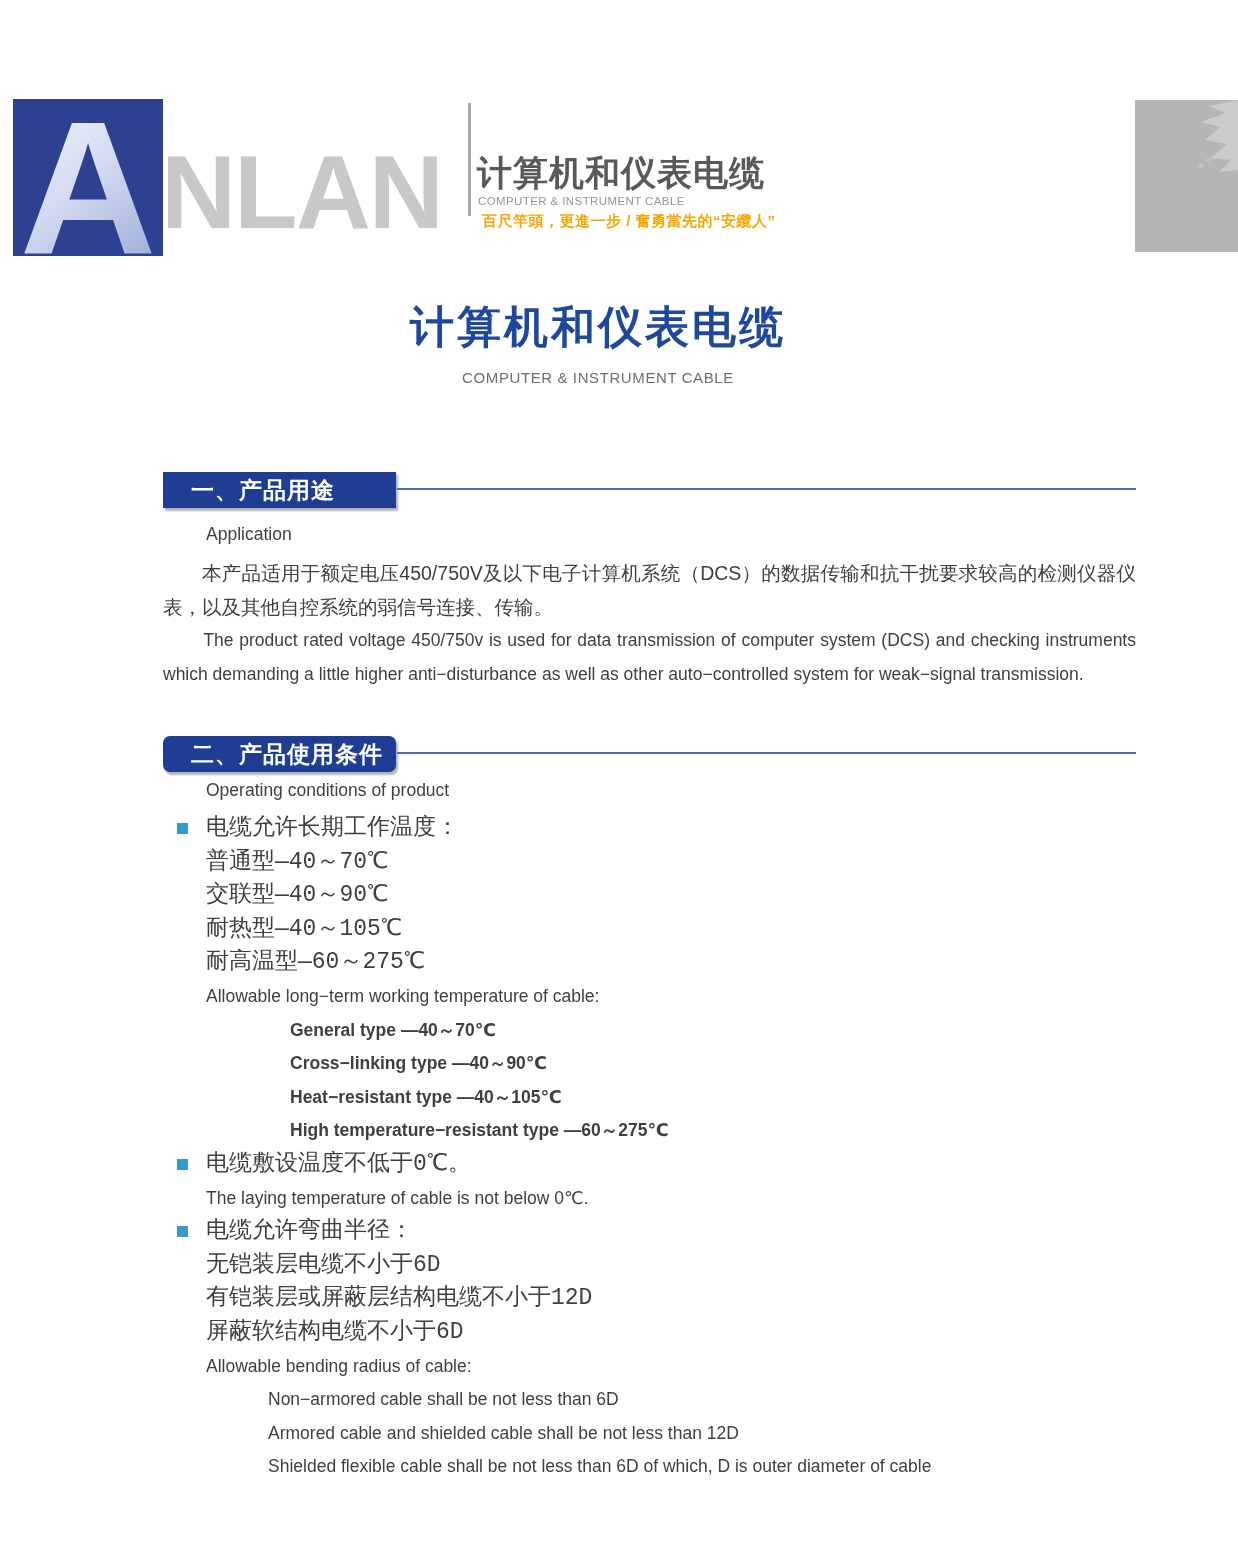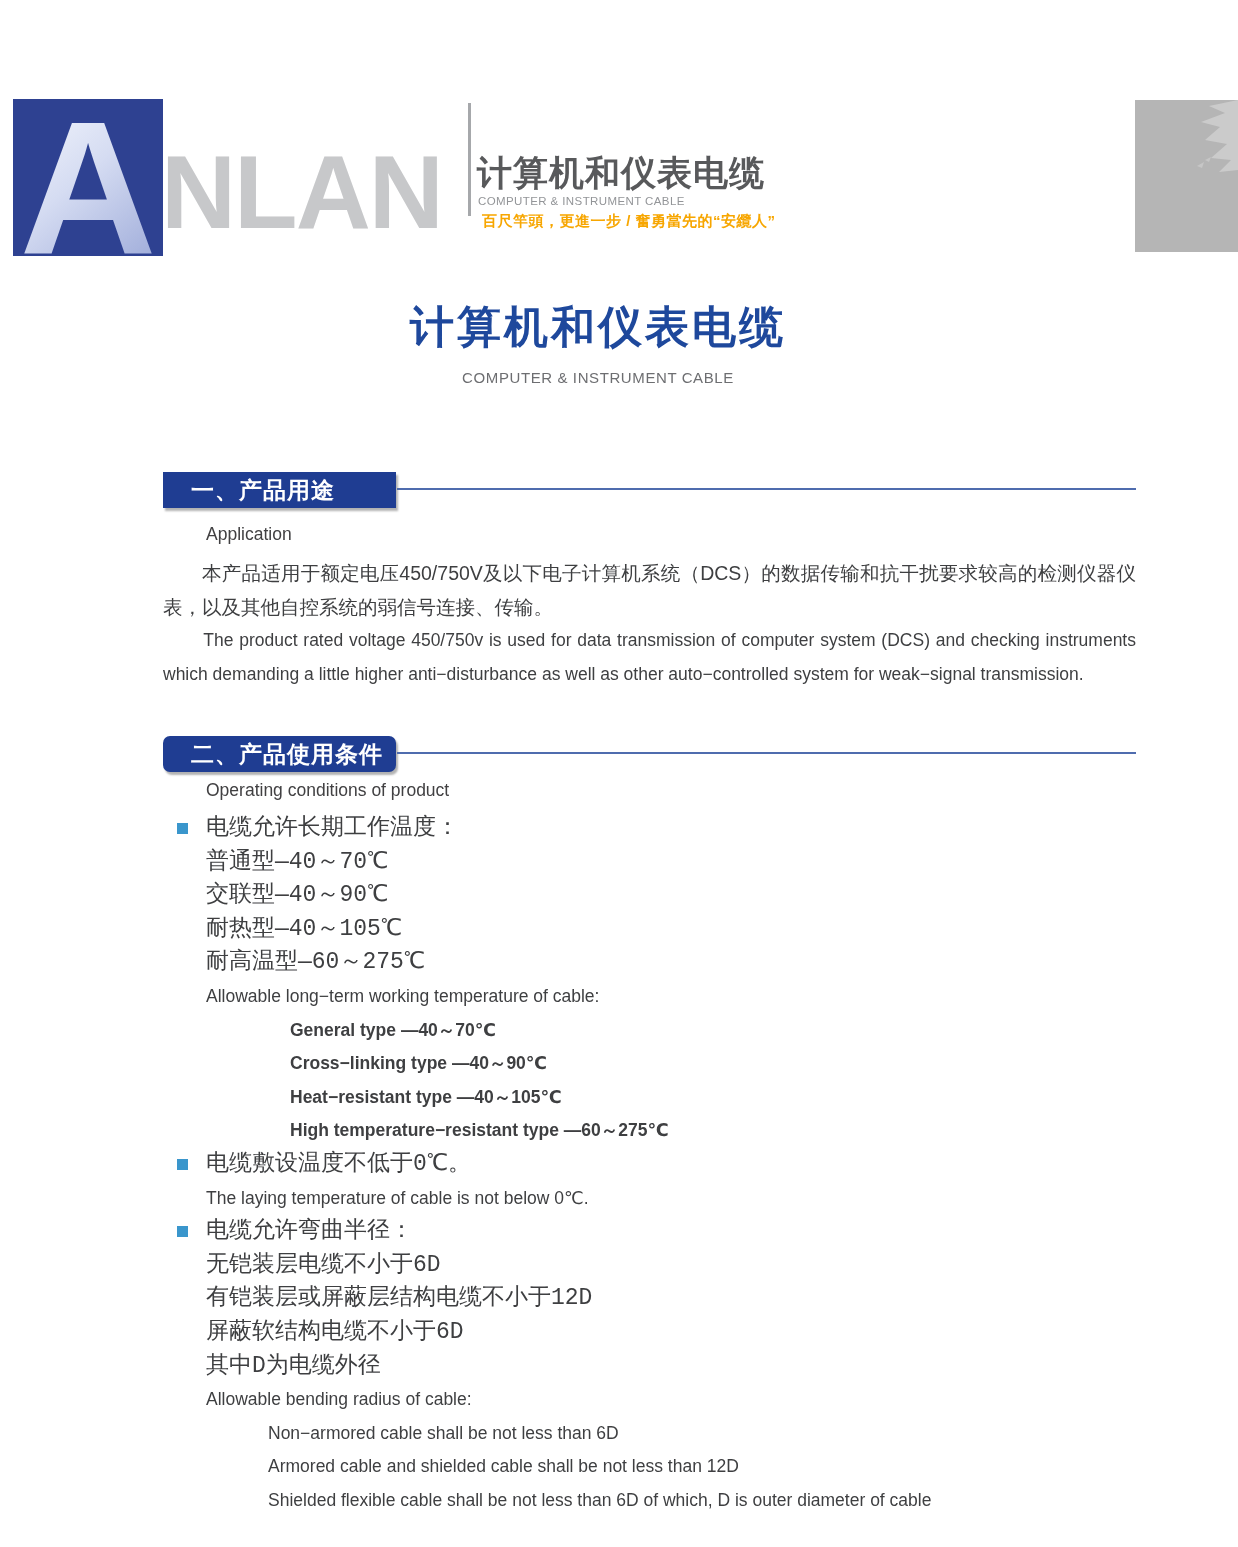--- a/index.html
+++ b/index.html
@@ -145,21 +145,20 @@
     </div>
     <div class="row"><span class="en">The laying temperature of cable is not below 0℃.</span></div>
 
     <div class="row">
       <span class="bullet"></span>
       <span class="cn">电缆允许弯曲半径：</span>
     </div>
     <div class="row"><span class="cn">无铠装层电缆不小于6D</span></div>
     <div class="row"><span class="cn">有铠装层或屏蔽层结构电缆不小于12D</span></div>
     <div class="row"><span class="cn">屏蔽软结构电缆不小于6D</span></div>
-    <div class="row"><span class="cn">其中D为电缆外径</span></div>
     <div class="row"><span class="en">Allowable bending radius of cable:</span></div>
     <div class="row ind2"><span class="en">Non−armored cable shall be not less than 6D</span></div>
     <div class="row ind2"><span class="en">Armored cable and shielded cable shall be not less than 12D</span></div>
     <div class="row ind2"><span class="en">Shielded flexible cable shall be not less than 6D of which, D is outer diameter of cable</span></div>
 
   </div>
 
 </div>
 
 </body></html>

